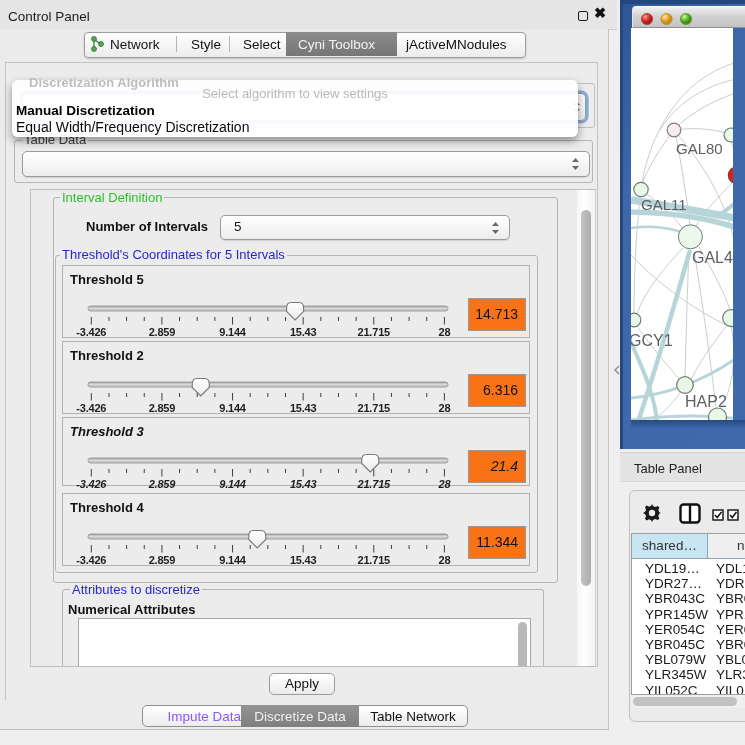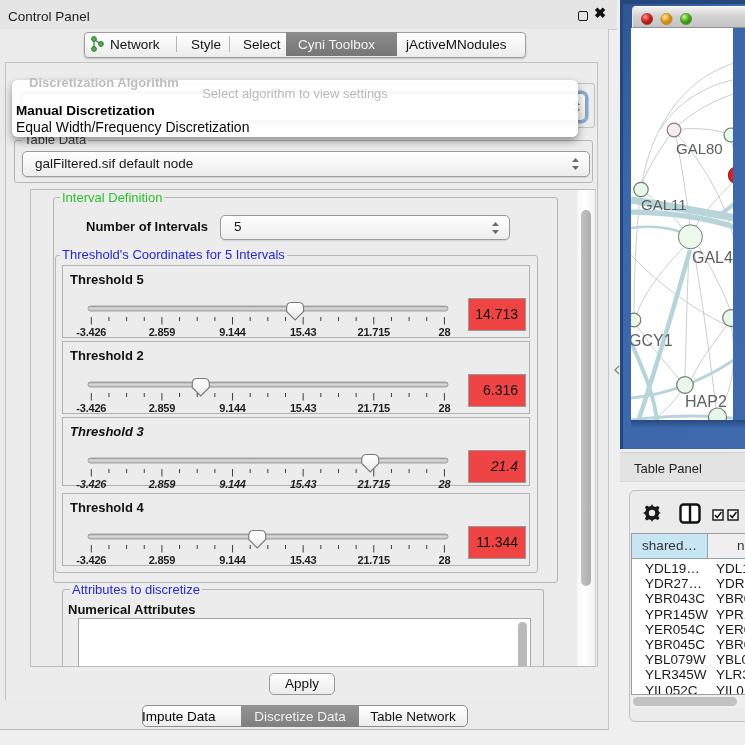--- a/index.html
+++ b/index.html
@@ -6,21 +6,21 @@
   font-family:"Liberation Sans",sans-serif;-webkit-font-smoothing:antialiased;}
 .abs{position:absolute;}
 .b{font-weight:bold;}
 .combo{position:absolute;border:1px solid #9b9b9b;border-radius:5px;
   background:linear-gradient(#ffffff,#f4f4f4 60%,#ececec);box-shadow:0 1px 1px rgba(0,0,0,.12);}
 .combo .ar{position:absolute;right:9px;top:50%;width:9px;height:16px;margin-top:-8px;color:#555;}
 .ar svg{display:block}
 .gtitle{position:absolute;font-size:13px;background:#ececec;padding:0 2px;line-height:13px;}
 .grp{position:absolute;border:1px solid #b6b6b6;border-radius:3px;}
 .slab{position:absolute;font-size:11px;font-weight:bold;color:#1d1d1d;transform:translateX(-50%);letter-spacing:-0.2px;}
-.vfield{position:absolute;background:#ef4444;border:1px solid #999;font-size:14px;color:#111;
+.vfield{position:absolute;background:#f97316;border:1px solid #999;font-size:14px;color:#111;
   text-align:right;padding-right:7px;box-sizing:border-box;}
 .trow{position:absolute;left:62px;width:468px;height:73px;border:1px solid #b2b2b2;box-sizing:border-box;background:#ececec;}
 </style></head>
 <body>
 
 <div class="abs" style="left:0;top:0;width:617px;height:29px;background:#e5e5e5;border-bottom:1px solid #cdcdcd;"></div>
 <div class="abs" style="left:8px;top:8.5px;font-size:13.5px;color:#1c1c1c;">Control Panel</div>
 
 <div class="abs" style="left:578px;top:10.5px;width:8px;height:8px;border:1.8px solid #1a1a1a;border-radius:2px;"></div>
 <div class="abs" style="left:594px;top:5px;font-size:14.5px;font-weight:bold;color:#111;">✖</div>
@@ -55,21 +55,20 @@
       <svg width="9" height="16">
         <path d="M1 6l3.5-4L8 6z" fill="#6a6a6a"></path>
         <path d="M1 10l3.5 4L8 10z" fill="#6a6a6a"></path>
       </svg>
     </div>
 </div>
 
 <div class="grp" style="left:14px;top:140px;width:577px;height:41px;"></div>
 <div class="gtitle" style="left:22px;top:133px;color:#3c3c3c;">Table Data</div>
 <div class="combo" style="left:22px;top:151px;width:566px;height:24px;">
-  <div class="abs" style="left:12px;top:4px;font-size:13.5px;color:#161616;">galFiltered.sif default node</div>
   <div class="ar">
       <svg width="9" height="16">
         <path d="M1 6l3.5-4L8 6z" fill="#6a6a6a"></path>
         <path d="M1 10l3.5 4L8 10z" fill="#6a6a6a"></path>
       </svg>
     </div>
 </div>
 
 <div class="abs" style="left:30px;top:189px;width:566px;height:478px;border:1px solid #bdbdbd;background:#ececec;box-sizing:border-box;"></div>
 
@@ -295,21 +294,21 @@
   <div style="position:absolute;right:3px;top:3px;width:9px;height:60px;background:#b9b9b9;border-radius:5px;"></div>
 </div>
 
 <div class="abs" style="left:6px;top:667px;width:594px;height:33px;background:#ececec;"></div>
 <div class="abs" style="left:30px;top:666px;width:566px;height:1px;background:#bdbdbd;"></div>
 
 <div class="abs" style="left:269px;top:673px;width:66px;height:22px;border:1px solid #9a9a9a;border-radius:5px;background:linear-gradient(#ffffff,#ebebeb);box-sizing:border-box;text-align:center;font-size:13.5px;color:#111;line-height:20px;">Apply</div>
 
 <div class="abs" style="left:142px;top:705px;width:326px;height:22px;border:1px solid #8e8e8e;border-radius:5px;background:linear-gradient(#ffffff,#ececec);box-sizing:border-box;"></div>
 <div class="abs" style="left:241px;top:705px;width:118px;height:22px;background:linear-gradient(#939393,#7f7f7f);"></div>
-<div class="abs" style="left:142px;top:709px;width:99px;text-align:left;font-size:13.5px;color:#000000;">Impute Data</div>
+<div class="abs" style="left:142px;top:709px;width:99px;text-align:right;font-size:13.5px;color:#8b5cf6;">Impute Data</div>
 <div class="abs" style="left:241px;top:709px;width:118px;text-align:center;font-size:13.5px;color:#f2f2f2;">Discretize Data</div>
 <div class="abs" style="left:359px;top:709px;width:108px;text-align:center;font-size:13.5px;color:#111;">Table Network</div>
 
 <div class="abs" style="left:613px;top:361px;width:8px;height:10px;"><svg width="8" height="10">
       <path d="M6 1L2 5l4 4" stroke="#8a8a8a" stroke-width="1.4" fill="none"></path>
     </svg></div>
 
 <div class="abs" style="left:620px;top:0;width:125px;height:449px;background:linear-gradient(120deg,#305492,#3c67ab 30%,#3e69ad);"></div>
 <div class="abs" style="left:620px;top:0;width:125px;height:4px;background:#24477d;"></div>
 <div class="abs" style="left:620px;top:0;width:3px;height:449px;background:#24477d;"></div>

